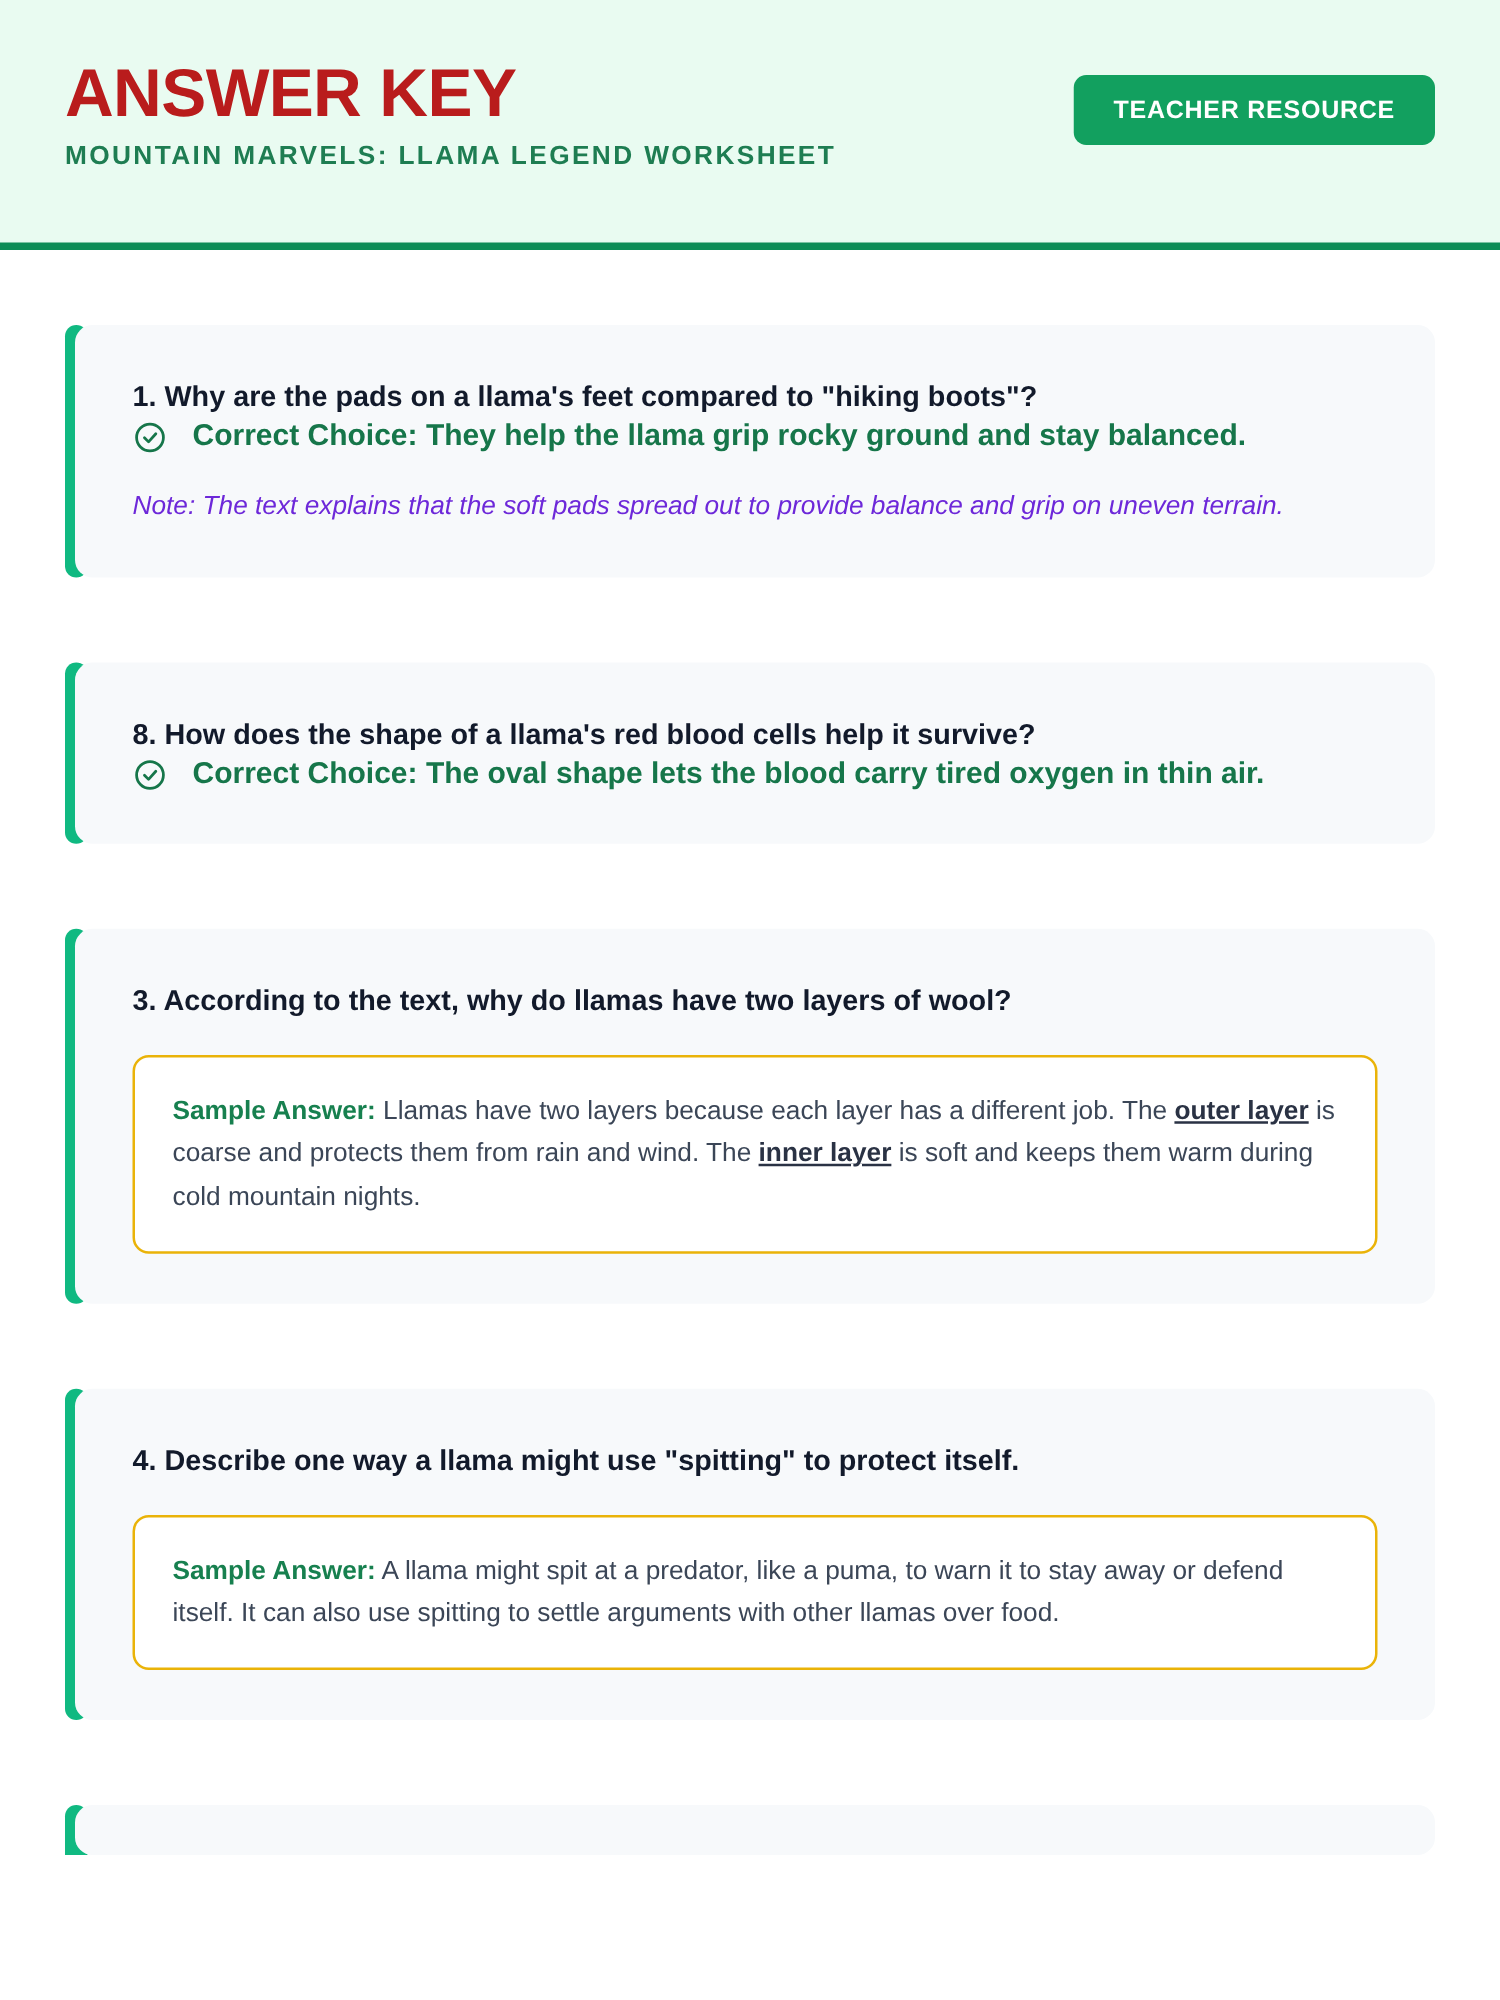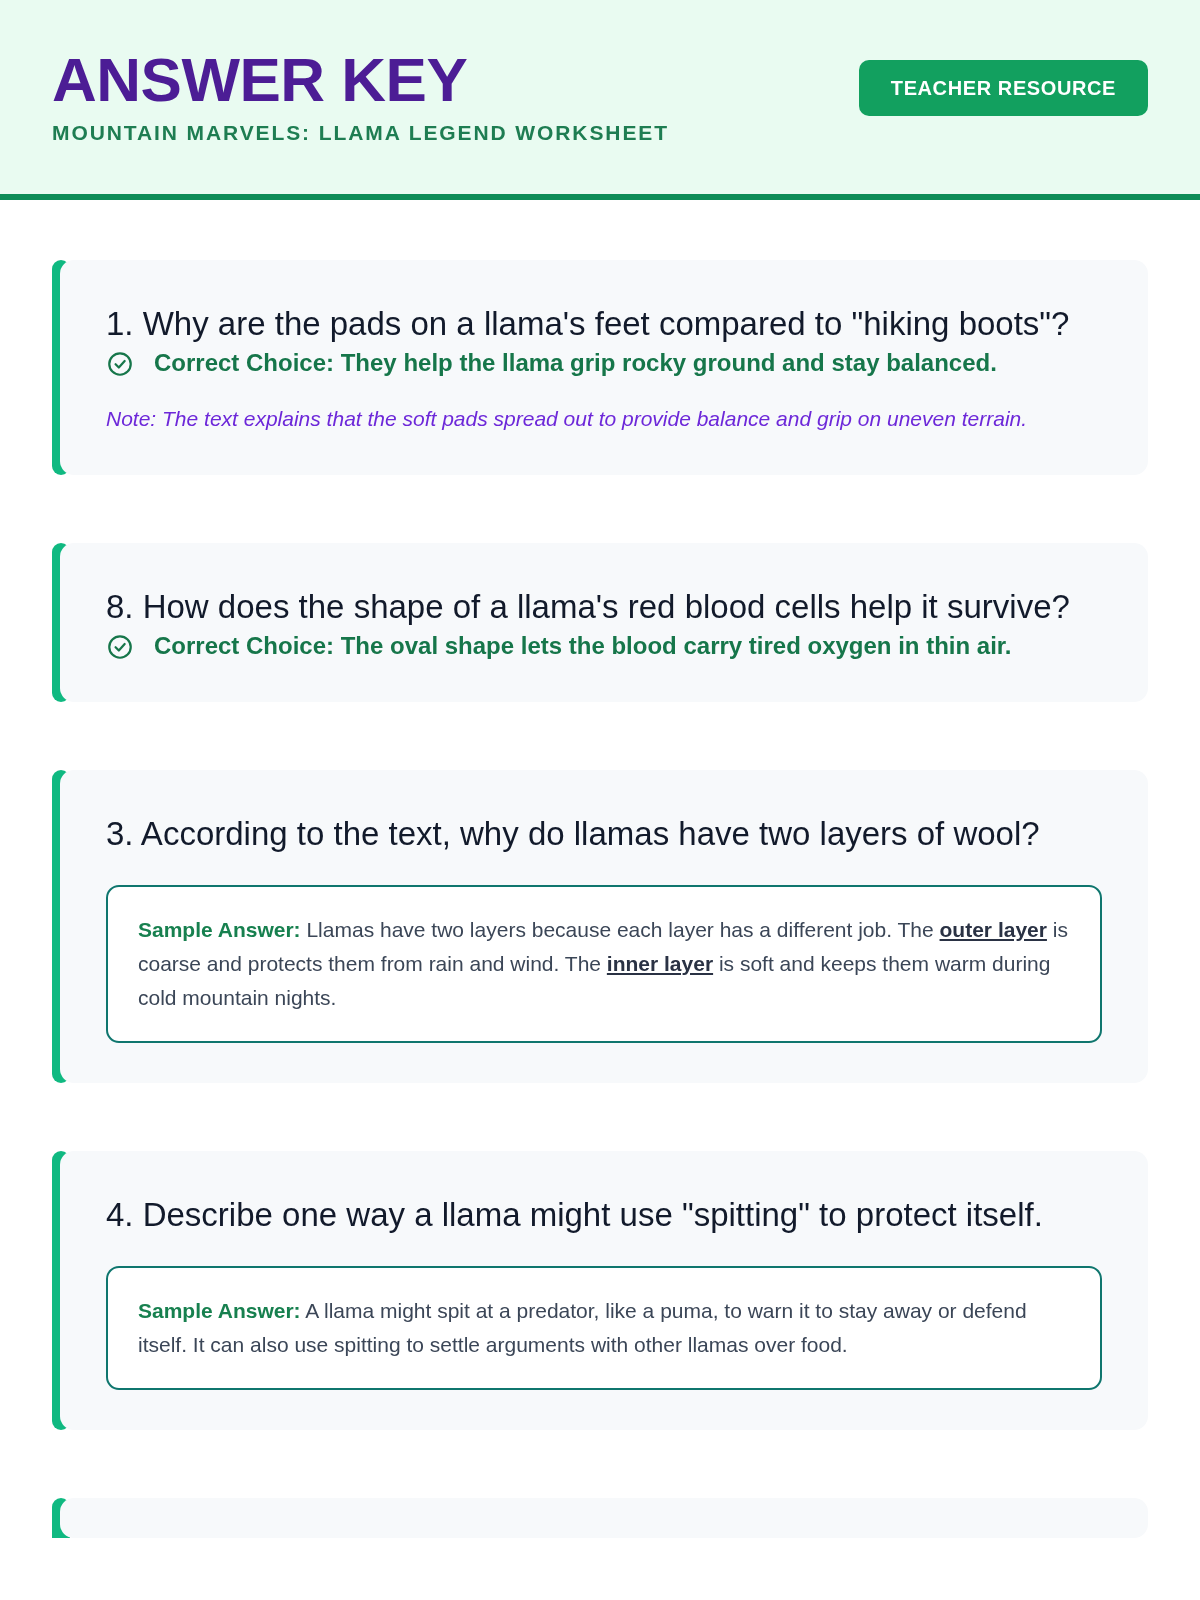--- a/index.html
+++ b/index.html
@@ -22,24 +22,24 @@
     padding: 48px 52px 0 52px;
   }
   .header-inner {
     display: flex;
     align-items: flex-start;
     justify-content: space-between;
     width: 100%;
   }
   .title-block { padding-top: 0; }
   .page-title {
-    font-size: 62px;
+    font-size: 54px;
     font-weight: 800;
     letter-spacing: -0.5px;
-    color: #4c1d95;
+    color: #b91c1c;
     line-height: 1.02;
     text-transform: uppercase;
   }
   .page-subtitle {
     margin-top: 10px;
     font-size: 21px;
     font-weight: 700;
     letter-spacing: 1.9px;
     color: #1e7d52;
     text-transform: uppercase;
@@ -87,22 +87,22 @@
   }
   .card-body {
     position: relative;
     background: #f7f9fb;
     border-radius: 14px;
     padding: 42px 46px 40px 46px;
     min-height: 100px;
   }
 
   .question-text {
-    font-size: 33px;
-    font-weight: 400;
+    font-size: 23px;
+    font-weight: 700;
     color: #121a2b;
     line-height: 1.35;
   }
 
   .choice-row {
     display: flex;
     align-items: flex-start;
     gap: 20px;
   }
   .check-icon {
@@ -123,21 +123,21 @@
     margin-top: 24px;
     font-size: 21px;
     font-style: italic;
     color: #6d28d9;
     line-height: 1.55;
   }
 
   .answer-box {
     margin-top: 28px;
     background: #ffffff;
-    border: 2px solid #0f766e;
+    border: 2px solid #eab308;
     border-radius: 13px;
     padding: 26px 30px 26px 30px;
   }
   .answer-text {
     font-size: 21px;
     color: #3b4657;
     line-height: 1.62;
   }
   .answer-label {
     font-weight: 700;

